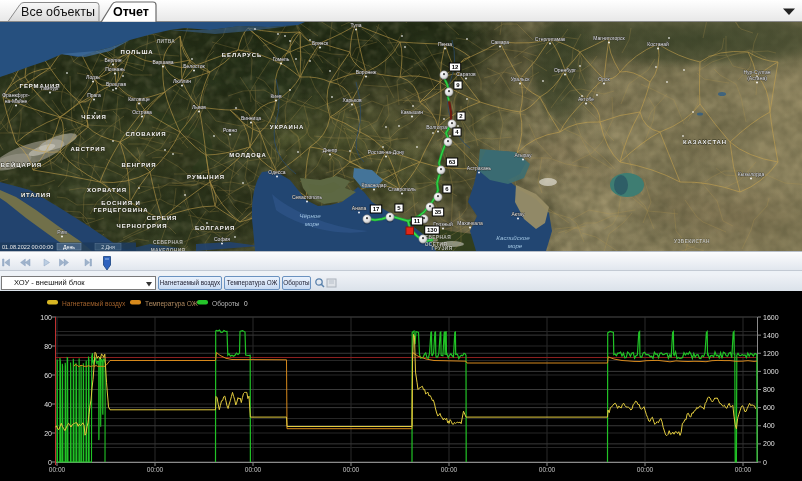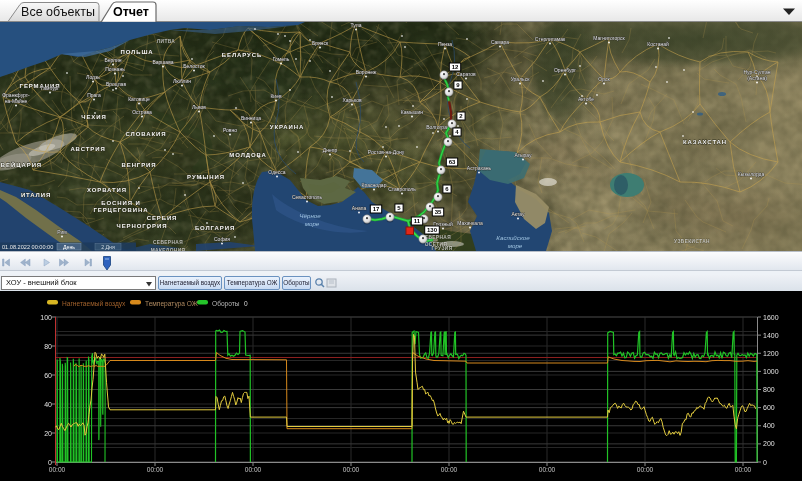--- a/index.html
+++ b/index.html
@@ -1175,21 +1175,21 @@
  <path d="M30,8 L30,15 L25.3,11.5 Z M25.3,8 L25.3,15 L20.6,11.5 Z"></path>
  <path d="M44,8 L44,15 L49.5,11.5 Z" fill="#b3c8e0"></path>
  <path d="M59.5,8 L59.5,15 L64,11.5 Z M64,8 L64,15 L68.5,11.5 Z"></path>
  <path d="M85,8 L85,15 L89.5,11.5 Z M90,8 L90,15 L91.5,15 L91.5,8 Z"></path>
 </g>
 <path d="M103.5,5.5 h7 v8.5 l-3.5,5 l-3.5,-5 z" fill="#2e62be" stroke="#17417f" stroke-width="0.8"></path>
 <path d="M105,7 h4 v2 h-4 z" fill="#6f9ad8" opacity="0.8"></path>
 </svg>
 
 <div class="abs" style="left:0;top:275px;width:802px;height:16px;background:linear-gradient(#eef1f6,#dbe2ea)">
- <div class="abs" style="left:1px;top:1px;width:155px;height:14px;background:#fff;border:1px solid #7a7a7a;font-size:7.5px;color:#111;line-height:12px;padding-left:4px;white-space:nowrap">ХОУ - внешний блок
+ <div class="abs" style="left:1px;top:1px;width:155px;height:14px;background:#fff;border:1px solid #7a7a7a;font-size:7.5px;color:#111;line-height:12px;padding-left:12px;white-space:nowrap">ХОУ - внешний блок
    <svg class="abs" style="right:2px;top:5px" width="7" height="5">
           <polygon points="0,0 6,0 3,4.5" fill="#333"></polygon>
         </svg>
  </div>
  <div class="abs" style="left:158px;top:1px;width:64px;height:14px;background:linear-gradient(#eaf2fd,#c8daf2);border:1px solid #6a92c0;border-radius:2px;font-size:6.3px;color:#223;text-align:center;line-height:12px;white-space:nowrap;overflow:hidden">Нагнетаемый воздух</div>
  <div class="abs" style="left:224px;top:1px;width:56px;height:14px;background:linear-gradient(#eaf2fd,#c8daf2);border:1px solid #6a92c0;border-radius:2px;font-size:6.3px;color:#223;text-align:center;line-height:12px;white-space:nowrap;overflow:hidden">Температура ОЖ</div>
  <div class="abs" style="left:282px;top:1px;width:29px;height:14px;background:linear-gradient(#eaf2fd,#c8daf2);border:1px solid #6a92c0;border-radius:2px;font-size:6.3px;color:#223;text-align:center;line-height:12px;white-space:nowrap;overflow:hidden">Обороты</div>
  <svg class="abs" style="left:314px;top:2px" width="24" height="12">
   <circle cx="5" cy="5" r="3.2" fill="none" stroke="#5b82ac" stroke-width="1.3"></circle>
   <line x1="7.3" y1="7.3" x2="10" y2="10" stroke="#5b82ac" stroke-width="1.5"></line>

